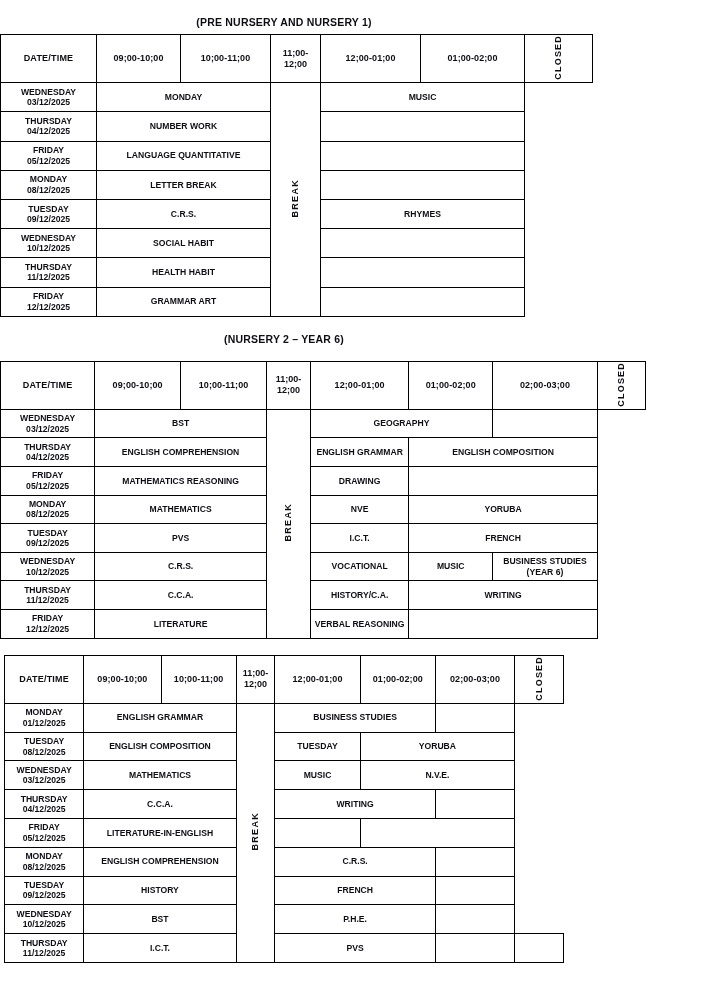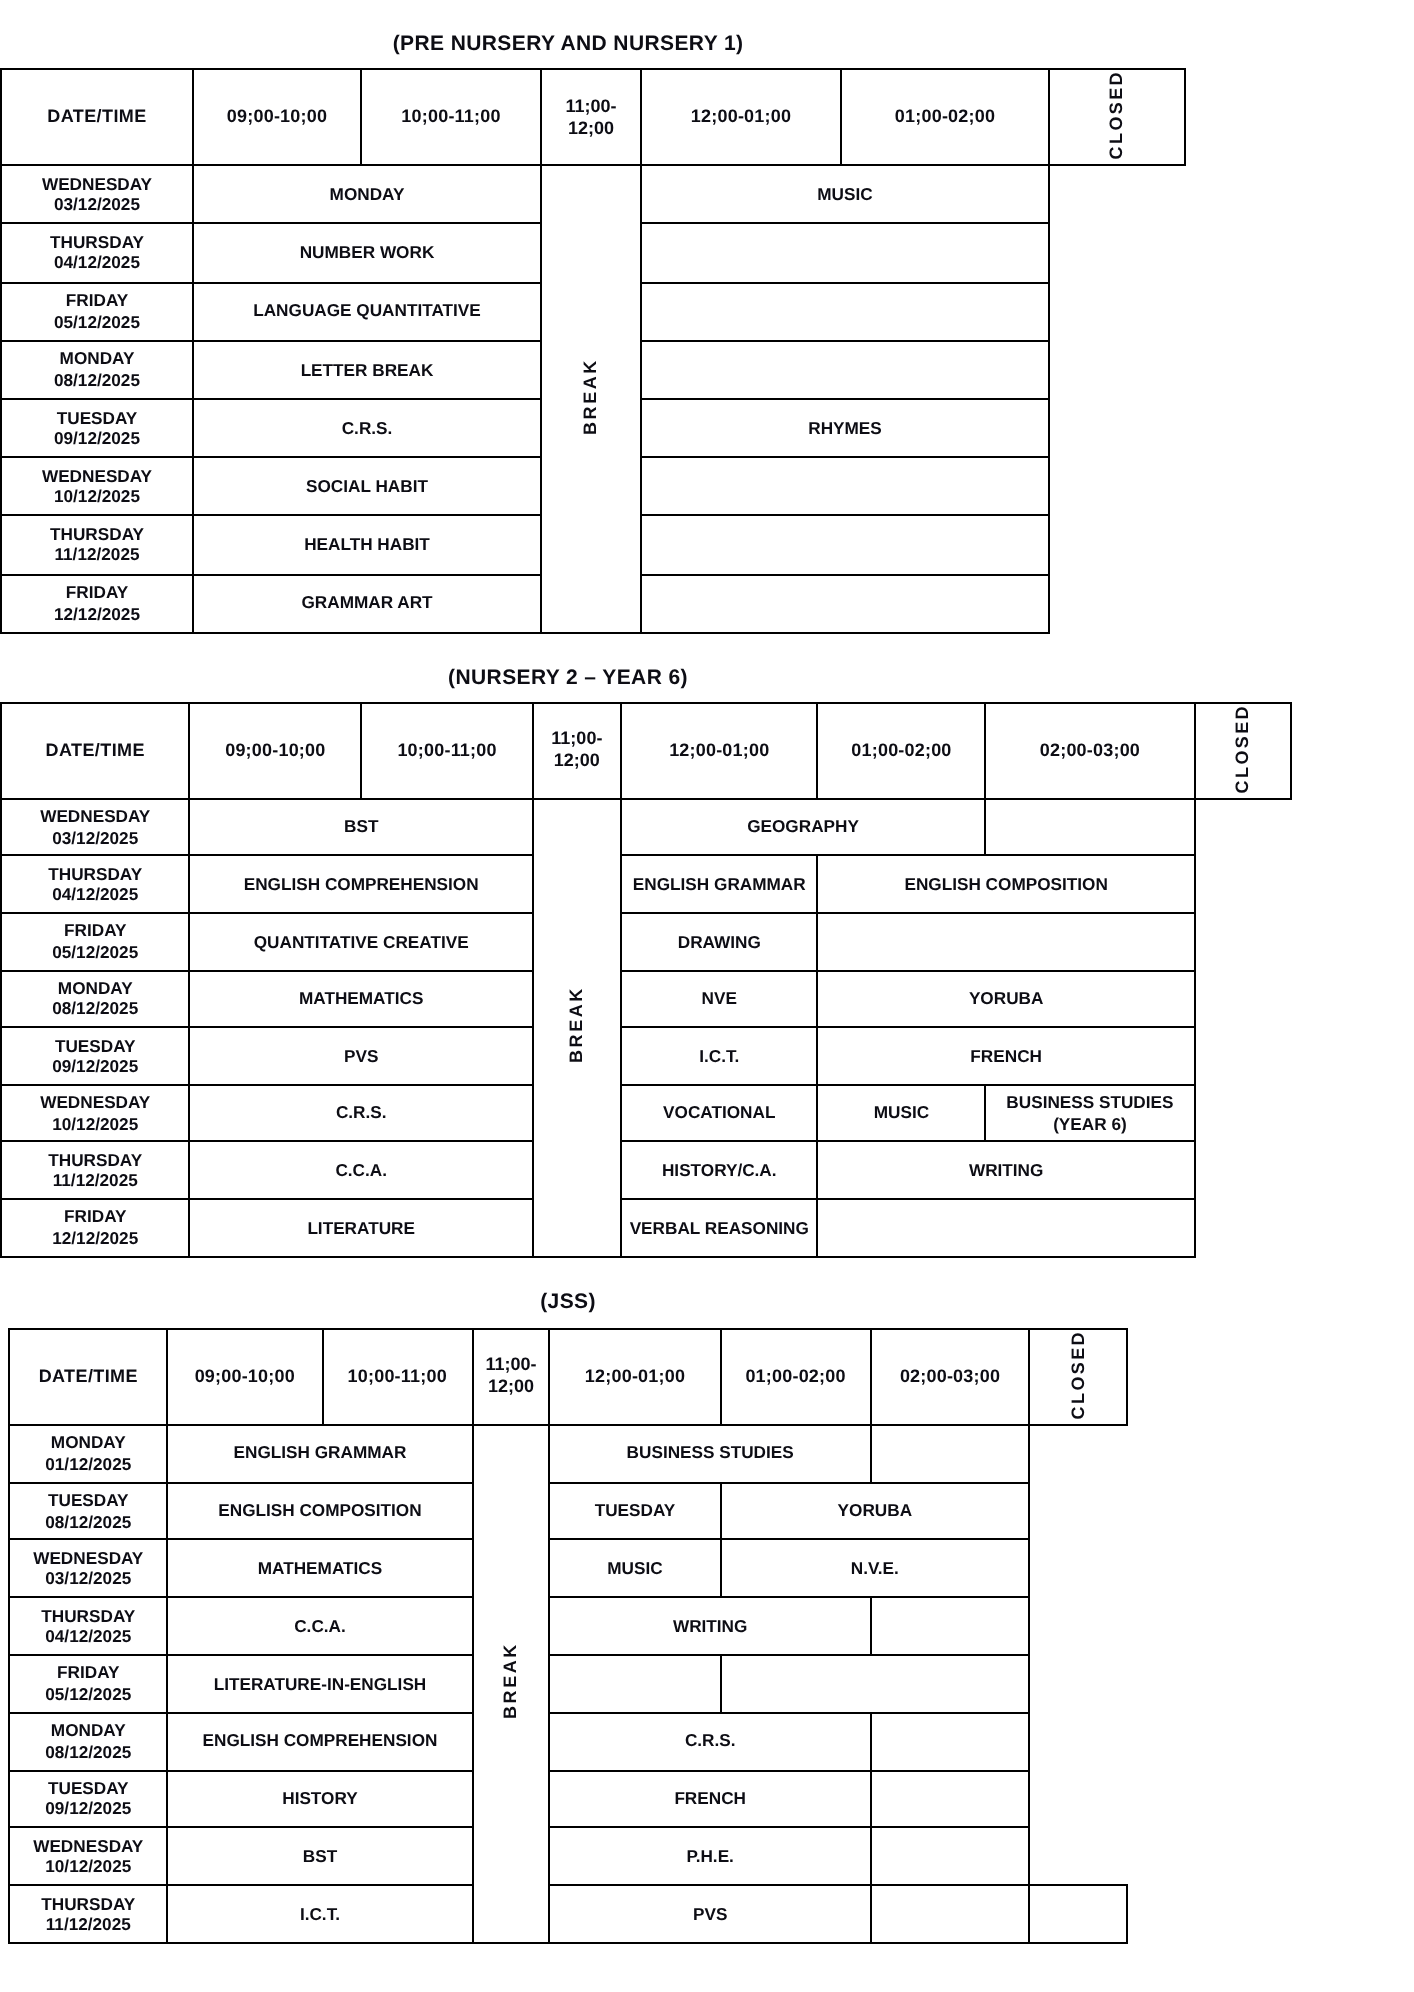--- a/index.html
+++ b/index.html
@@ -113,21 +113,21 @@
   .t3 .c-t3    { width: 84px; }
   .t3 .c-t4    { width: 74px; }
   .t3 .c-t5    { width: 78px; }
   .t3 .c-cls   { width: 48px; }
   .t3 tbody tr { height: 28.8px; }
   .t3 thead tr { height: 29px; }
 
   .sec1 { padding-top: 16px; }
   .sec1 .section-title { margin-bottom: 6px; }
   .sec2 { padding-top: 16px; }
-  .sec2 .section-title { margin-bottom: 6px; }
+  .sec2 .section-title { margin-bottom: 16px; }
   .sec3 { padding-top: 16px; }
   .sec3 .section-title { margin-bottom: 7px; }
 </style>
 </head>
 <body>
 
 <div class="page">
 
   <div class="section sec1">
     <div class="section-title">(PRE NURSERY AND NURSERY 1)</div>
@@ -281,21 +281,21 @@
           </td>
           <td colspan="2">ENGLISH COMPREHENSION</td>
           <td>ENGLISH GRAMMAR</td>
           <td colspan="2">ENGLISH COMPOSITION</td>
         </tr>
         <tr>
           <td class="datecell">
             <span class="d1">FRIDAY</span>
             <span class="d2">05/12/2025</span>
           </td>
-          <td colspan="2">QUANTITATIVE CREATIVE</td>
+          <td colspan="2">MATHEMATICS REASONING</td>
           <td>DRAWING</td>
           <td colspan="2"></td>
         </tr>
         <tr>
           <td class="datecell">
             <span class="d1">MONDAY</span>
             <span class="d2">08/12/2025</span>
           </td>
           <td colspan="2">MATHEMATICS</td>
           <td>NVE</td>
@@ -336,21 +336,20 @@
           </td>
           <td colspan="2">LITERATURE</td>
           <td>VERBAL REASONING</td>
           <td colspan="2"></td>
         </tr>
       </tbody>
     </table>
   </div>
 
   <div class="section sec3">
-    <div class="section-title">(JSS)</div>
 
     <table class="sched t3">
       <colgroup>
         <col class="c-date">
           <col class="c-t1">
           <col class="c-t2">
           <col class="c-brk">
         <col class="c-t3">
           <col class="c-t4">
           <col class="c-t5">

